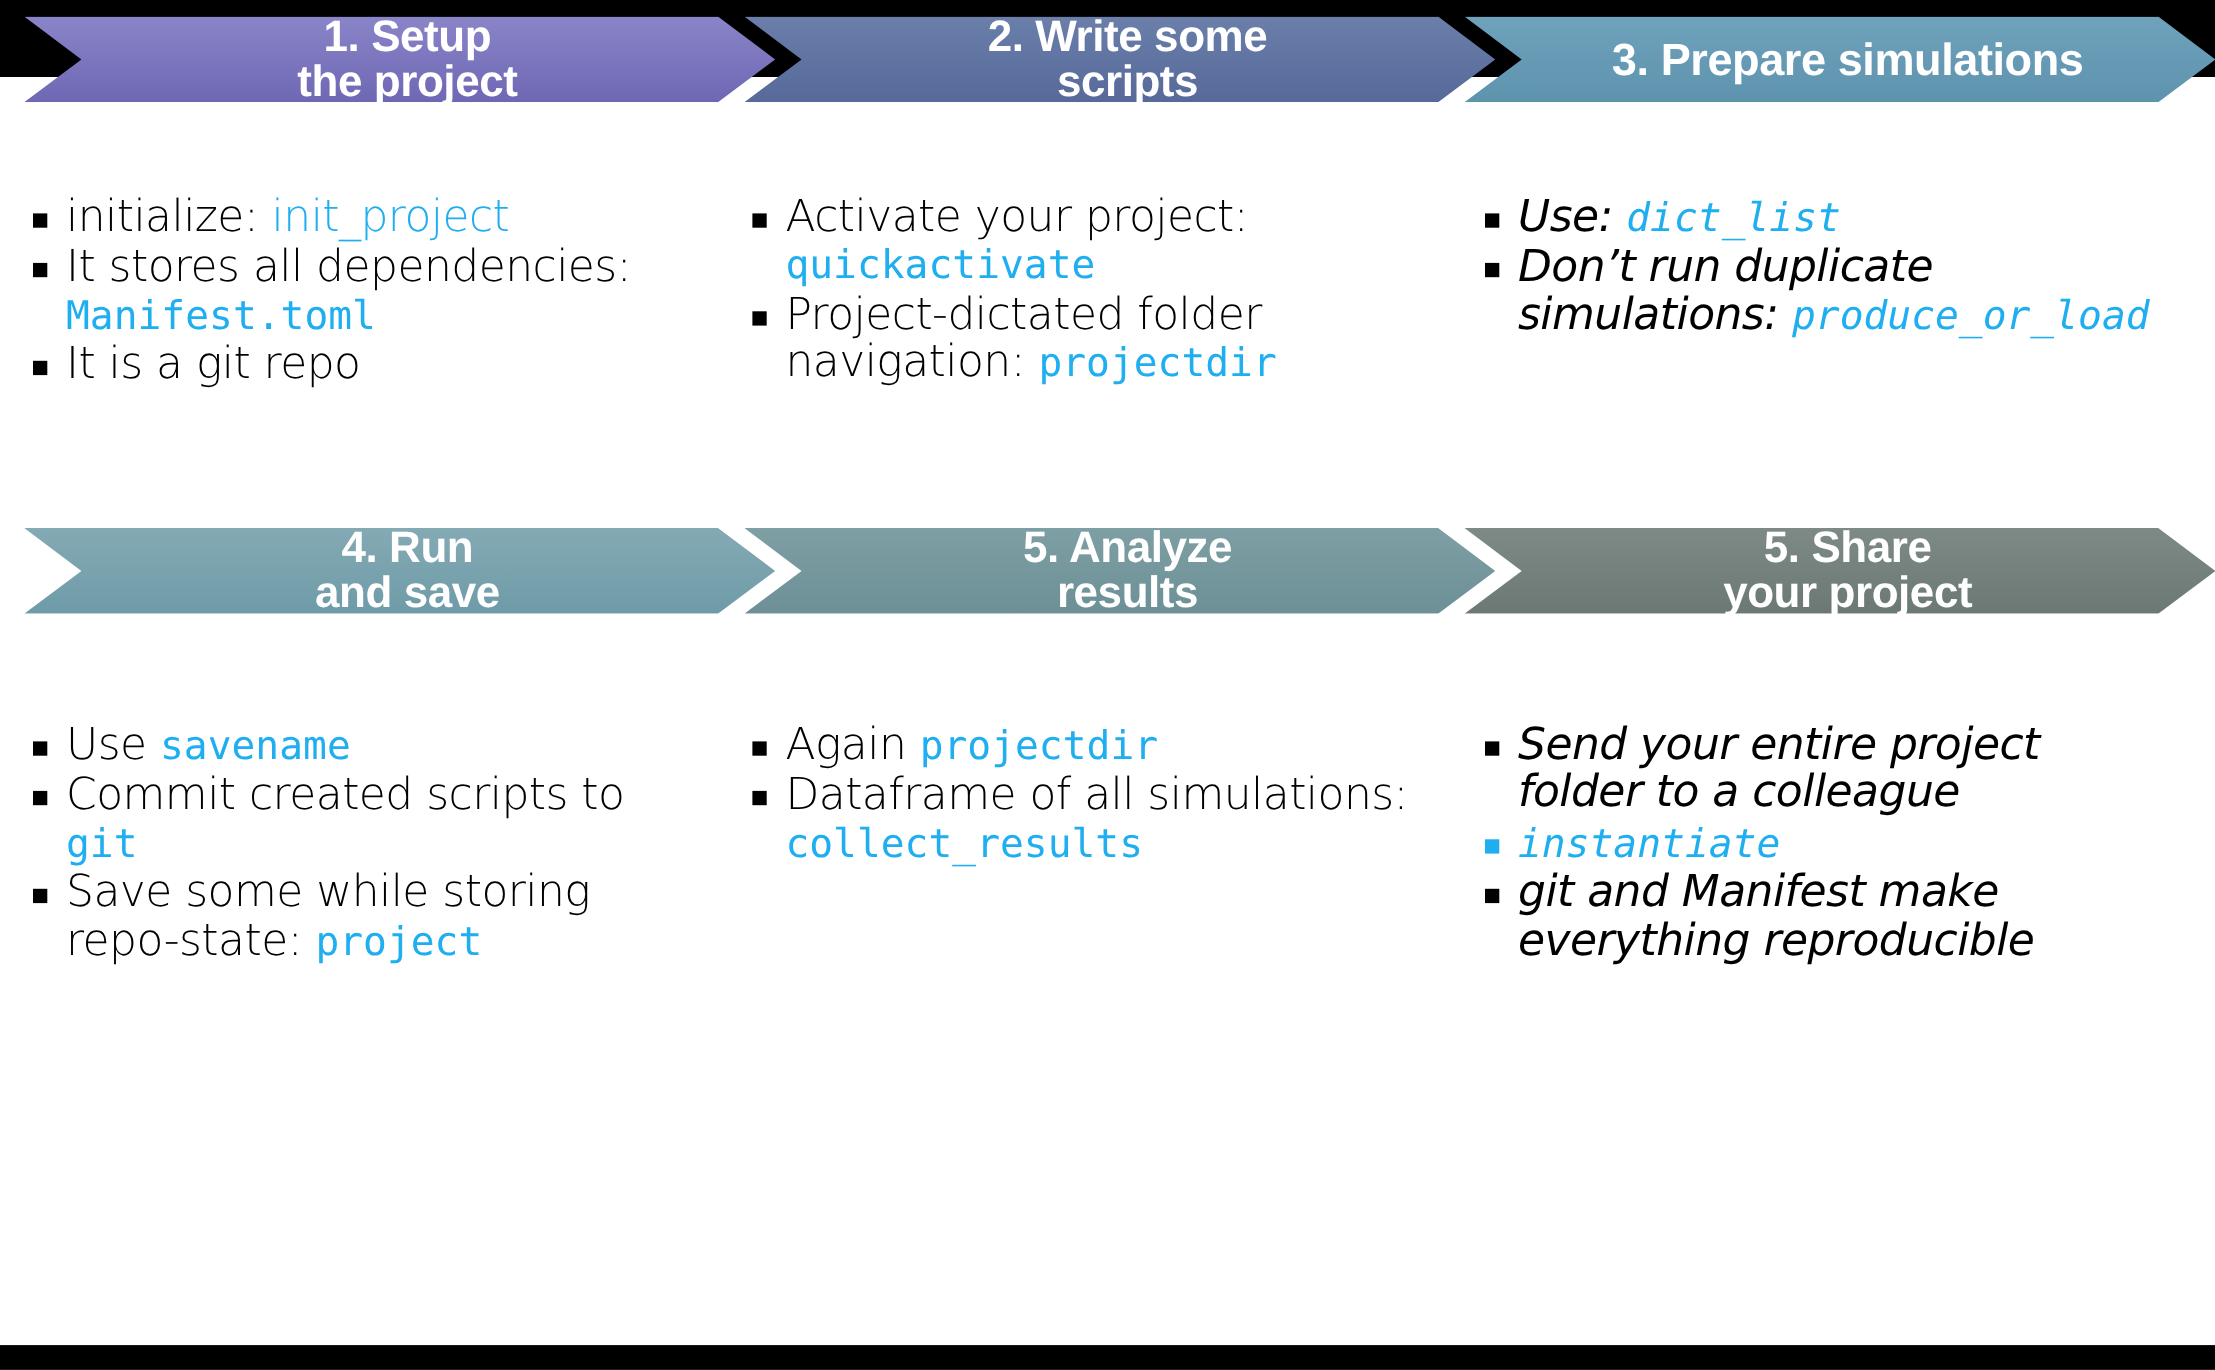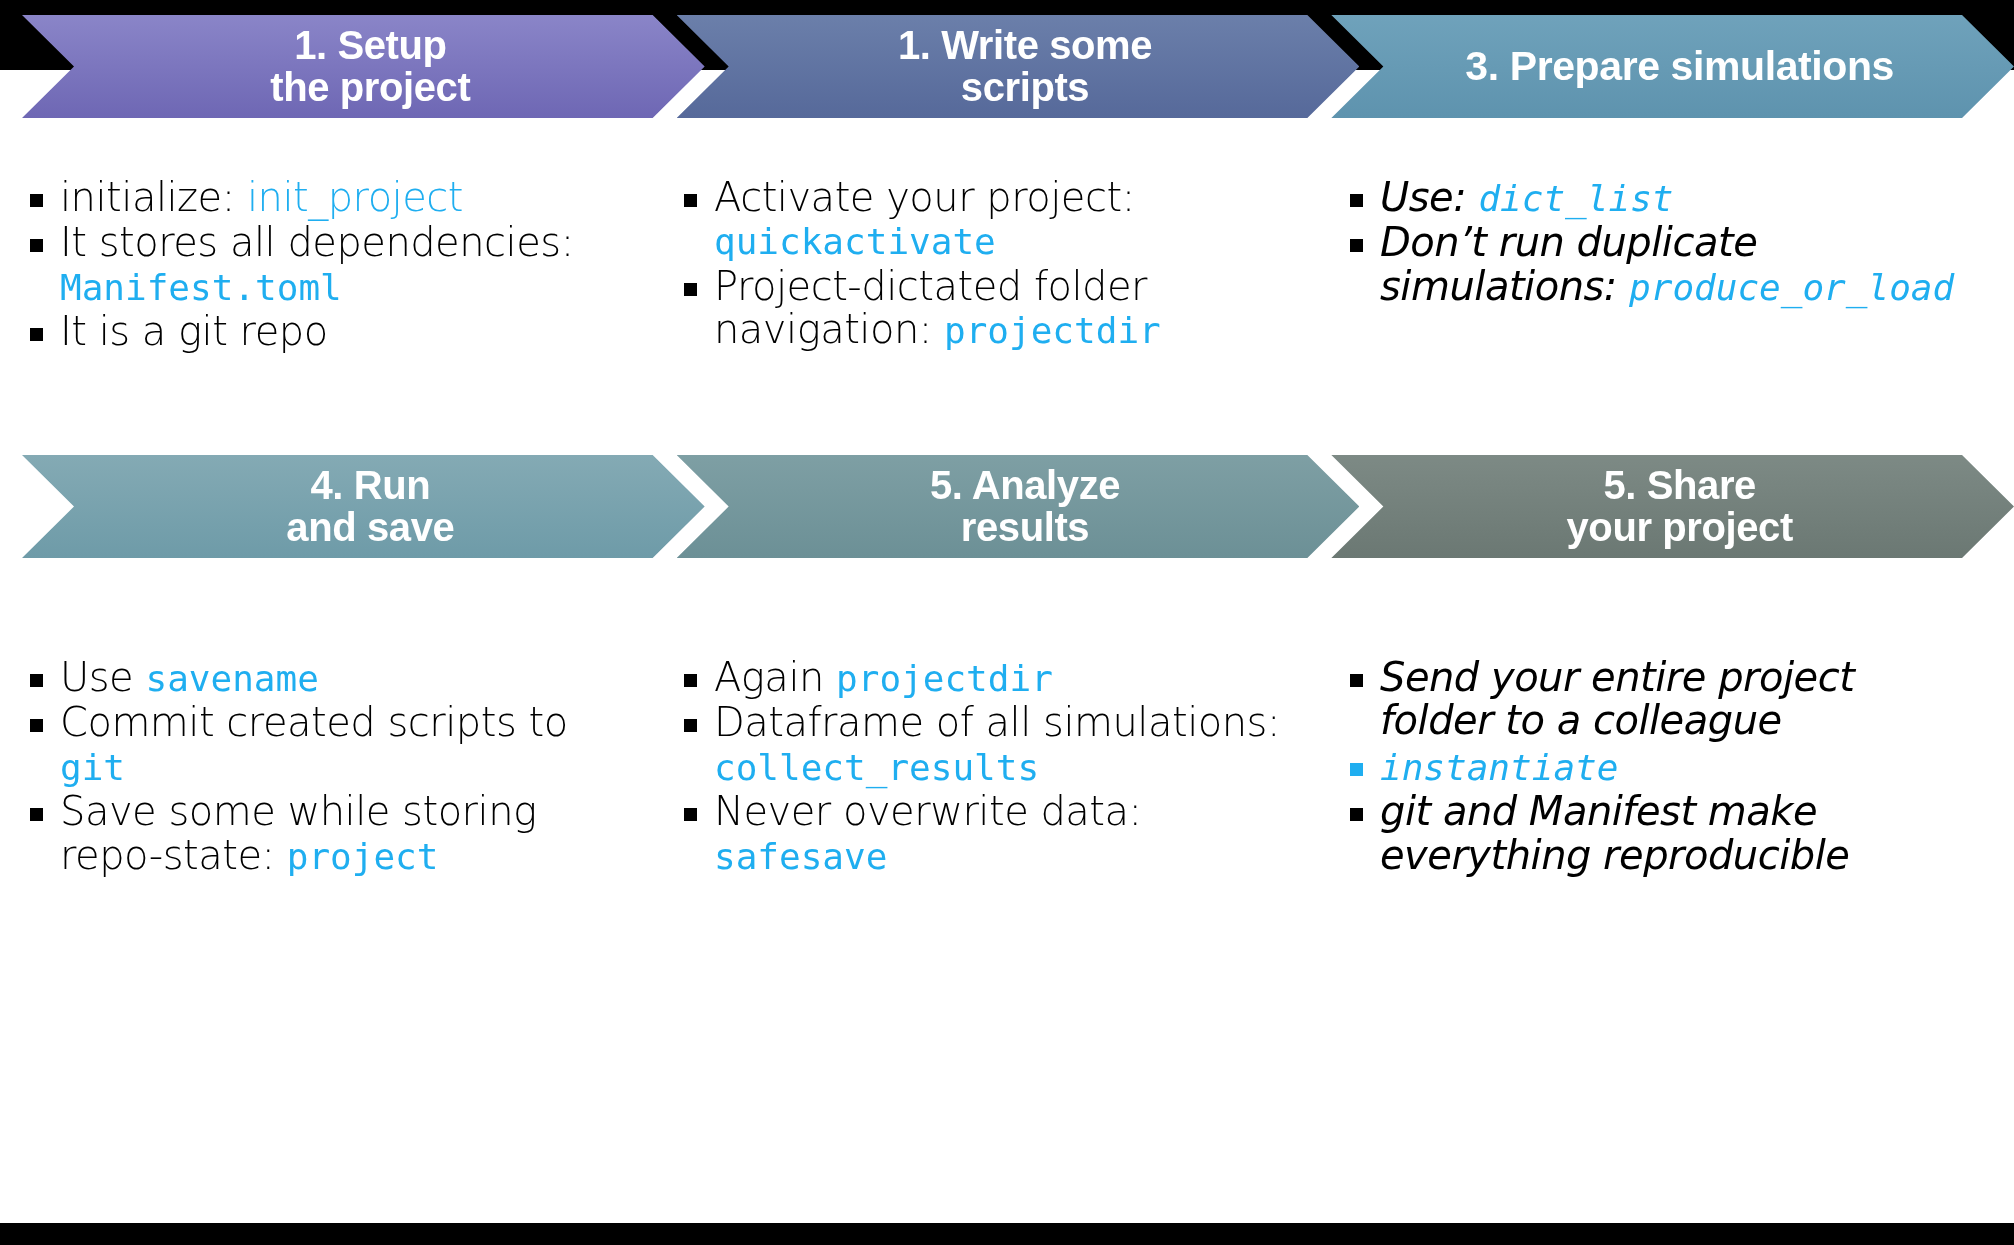--- a/index.html
+++ b/index.html
@@ -46,21 +46,21 @@
     left: 0;
     width: 2014px;
     height: 103px;
     display: flex;
   }
   .band.row1 { top: 15px; }
   .band.row2 { top: 455px; align-items: flex-end; }
 
   .chev {
     position: relative;
-    height: 103px;
+    height: 78px;
     display: flex;
     align-items: center;
     justify-content: center;
     box-sizing: border-box;
   }
   
   .chev.c0 { width: 690px; margin-left: 22px; }
   .chev.c1 { width: 690px; margin-left: -28px; }
   .chev.c2 { width: 690px; margin-left: -28px; }
 
@@ -157,21 +157,21 @@
   <div class="letterbox bottom"></div>
 
   <div class="band row1" id="band1">
       <div class="chev c0">
         <div class="shape" style="background: linear-gradient(rgb(138, 133, 200) 0%, rgb(110, 103, 180) 100%);"></div>
         <div class="label">1. Setup
 the project</div>
       </div>
       <div class="chev c1">
         <div class="shape" style="background: linear-gradient(rgb(107, 127, 170) 0%, rgb(86, 105, 154) 100%);"></div>
-        <div class="label">1. Write some
+        <div class="label">2. Write some
 scripts</div>
       </div>
       <div class="chev c2 wide">
         <div class="shape" style="background: linear-gradient(rgb(111, 162, 187) 0%, rgb(94, 147, 174) 100%);"></div>
         <div class="label">3. Prepare simulations</div>
       </div>
     </div>
 
   <div class="cols row1" id="cols1">
       <div class="col col0">
@@ -218,21 +218,20 @@
         <ul class="blist">
           <li><span>Use </span><code>savename</code></li>
           <li><span>Commit created scripts to </span><code>git</code></li>
           <li><span>Save some while storing repo-state: </span><code>project</code></li>
         </ul>
       </div>
       <div class="col col1">
         <ul class="blist">
           <li><span>Again </span><code>projectdir</code></li>
           <li><span>Dataframe of all simulations: </span><code>collect_results</code></li>
-          <li><span>Never overwrite data: </span><code>safesave</code></li>
         </ul>
       </div>
       <div class="col col2">
         <ul class="blist">
           <li><span>Send your entire project folder to a colleague</span></li>
           <li class="bluebullet"><code>instantiate</code></li>
           <li><span>git and Manifest make everything reproducible</span></li>
         </ul>
       </div>
     </div>

